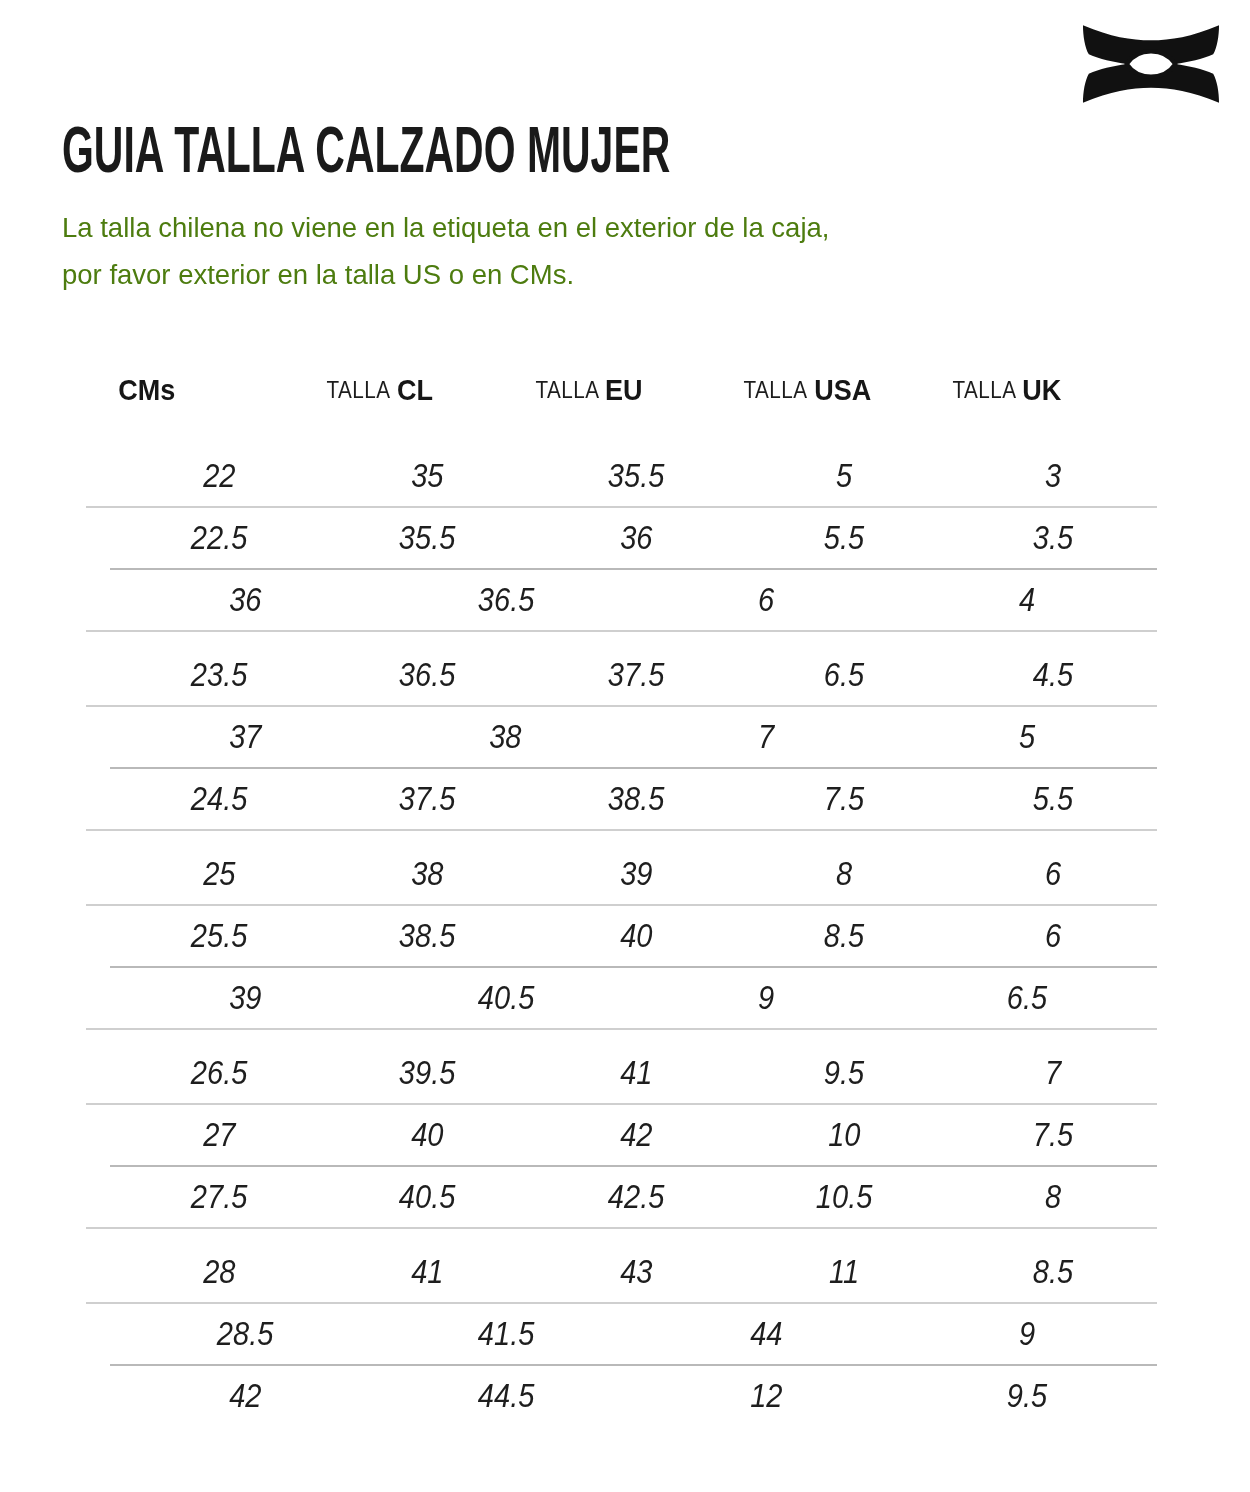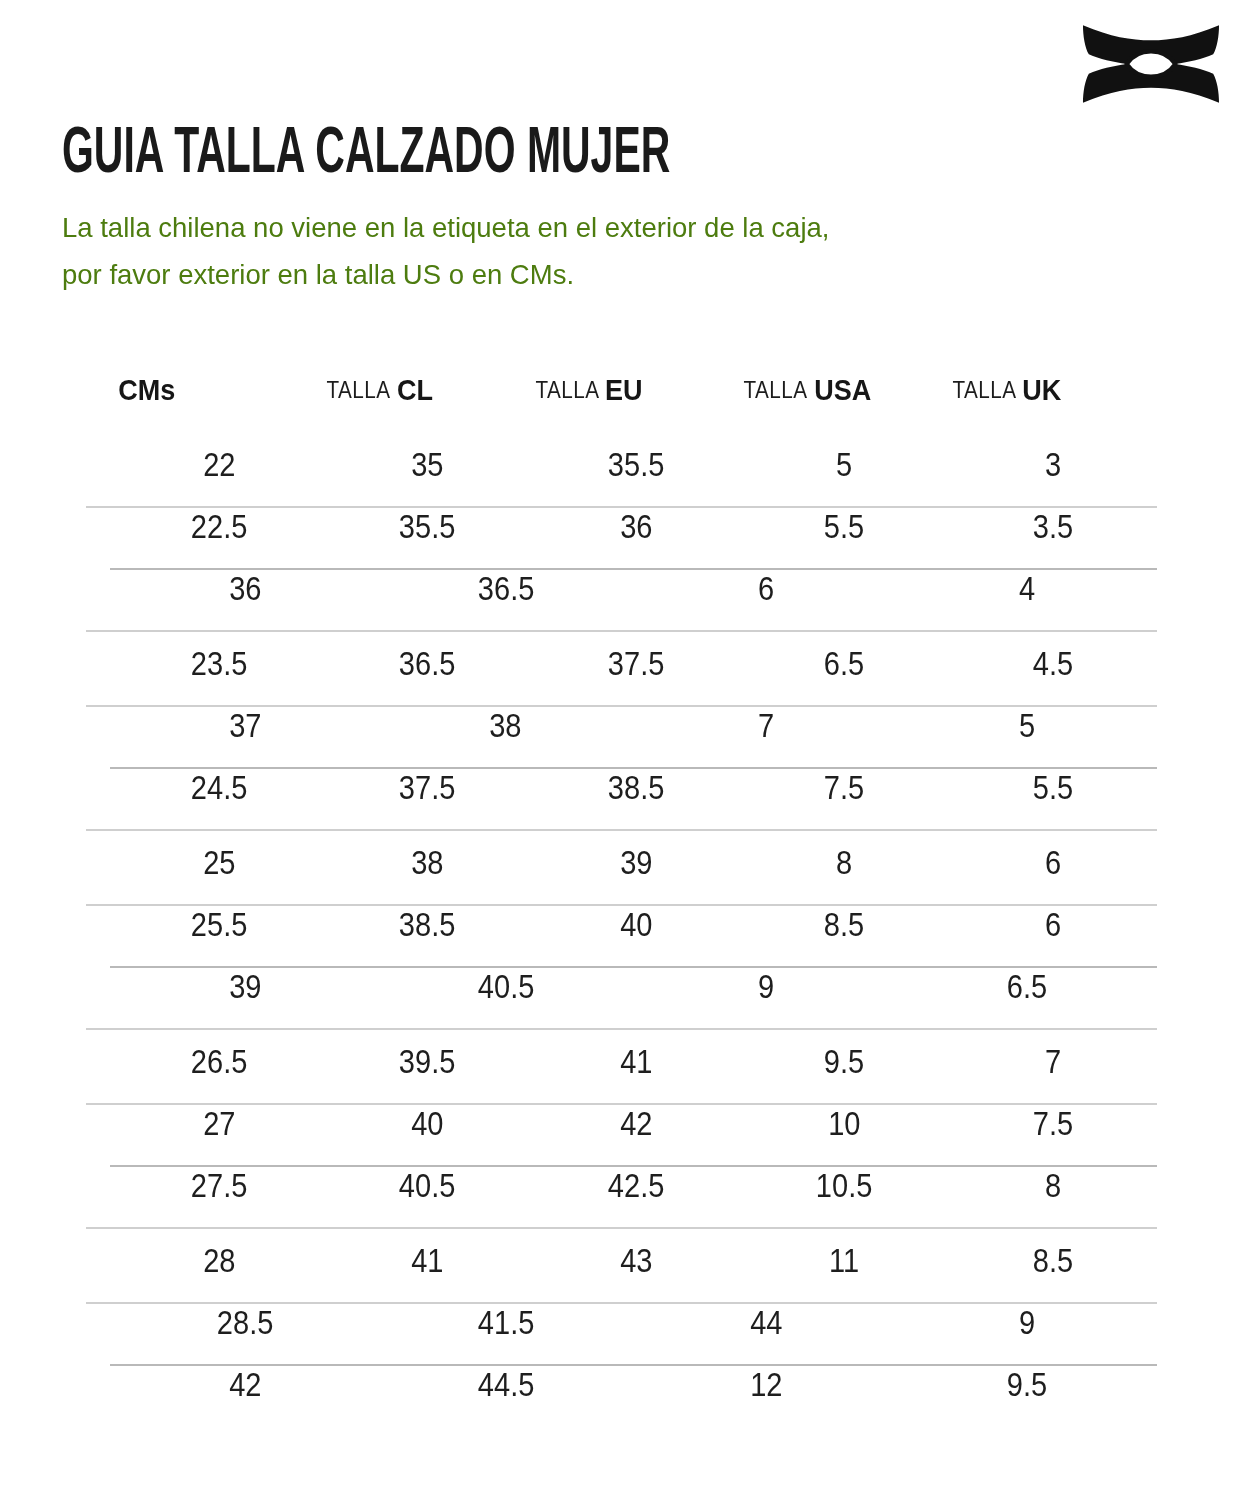--- a/index.html
+++ b/index.html
@@ -21,21 +21,21 @@
   .thead{display:flex;padding-left:29px;margin-bottom:38px;}
   .th{flex:1;text-align:center;display:flex;flex-direction:row;align-items:center;}
   .th-top{
     display:inline-block;height:24px;font-size:23px;line-height:24px;font-weight:400;
     color:#1c1c1c;transform:scaleX(0.9);transform-origin:center;letter-spacing:0.5px;
   }
   .th-main{
     display:inline-block;font-size:30px;line-height:36px;font-weight:700;color:#161616;
     transform:scaleX(0.9);transform-origin:center;
   }
-  .row{display:flex;height:60px;align-items:flex-start;padding-left:29px;}
+  .row{display:flex;height:60px;align-items:center;padding-left:29px;font-style:italic;}
   .cell{flex:1;text-align:center;}
   .num{
     display:inline-block;font-size:33px;font-weight:400;color:#1e1e1e;
     transform:scaleX(0.88);transform-origin:center;
   }
   .sep{height:2px;background:#cfcfcf;}
   .sep.alt{margin-left:24px;background:#b9b9b9;}
   .sep.gap{margin-bottom:13px;}
 </style>
 </head>

